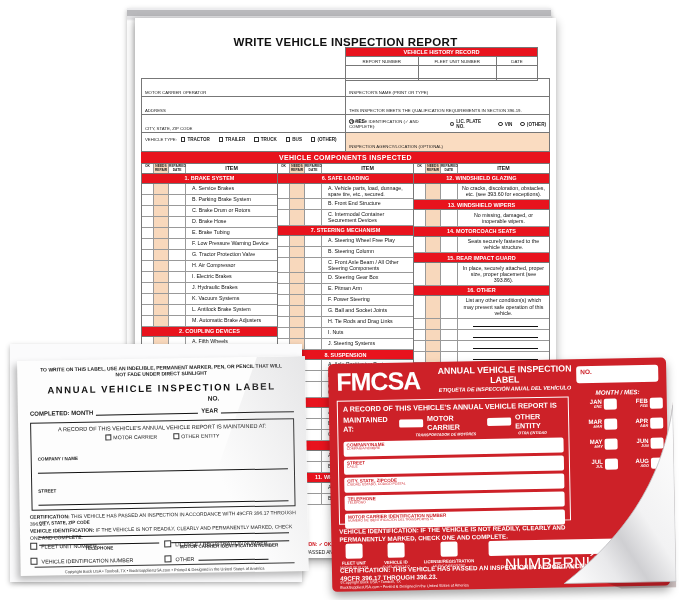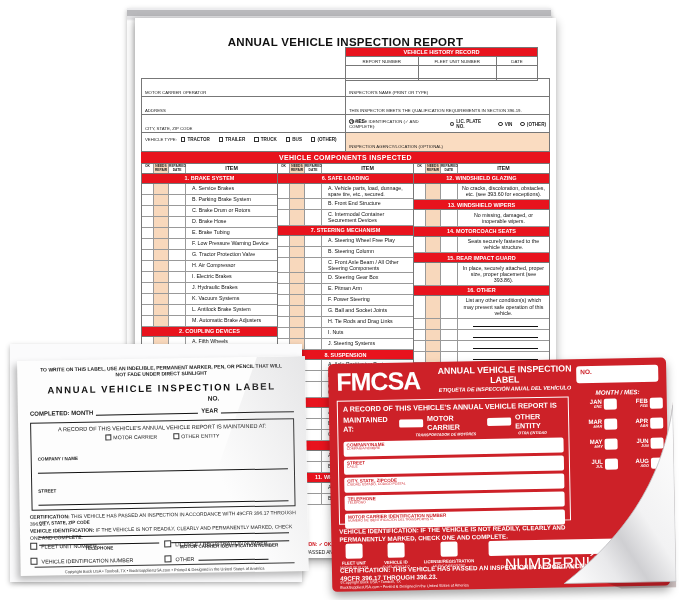--- a/index.html
+++ b/index.html
@@ -150,21 +150,21 @@
   #rl-curl{position:absolute;right:-6px;bottom:-6px;width:150px;height:190px;pointer-events:none;}
 </style>
 </head>
 <body>
 
 <div id="stage">
 
   <div class="sheet" id="back-sheet"></div>
 
   <div class="sheet" id="report">
-    <div class="rp-title">ANNUAL VEHICLE INSPECTION REPORT</div>
+    <div class="rp-title">WRITE VEHICLE INSPECTION REPORT</div>
 
     <div id="vhr">
       <div class="vhr-head">VEHICLE HISTORY RECORD</div>
       <div class="vhr-cols">
         <div class="vc1">REPORT NUMBER</div>
         <div class="vc2">FLEET UNIT NUMBER</div>
         <div class="vc3">DATE</div>
       </div>
       <div class="vhr-blank">
         <div class="vc1"></div>

